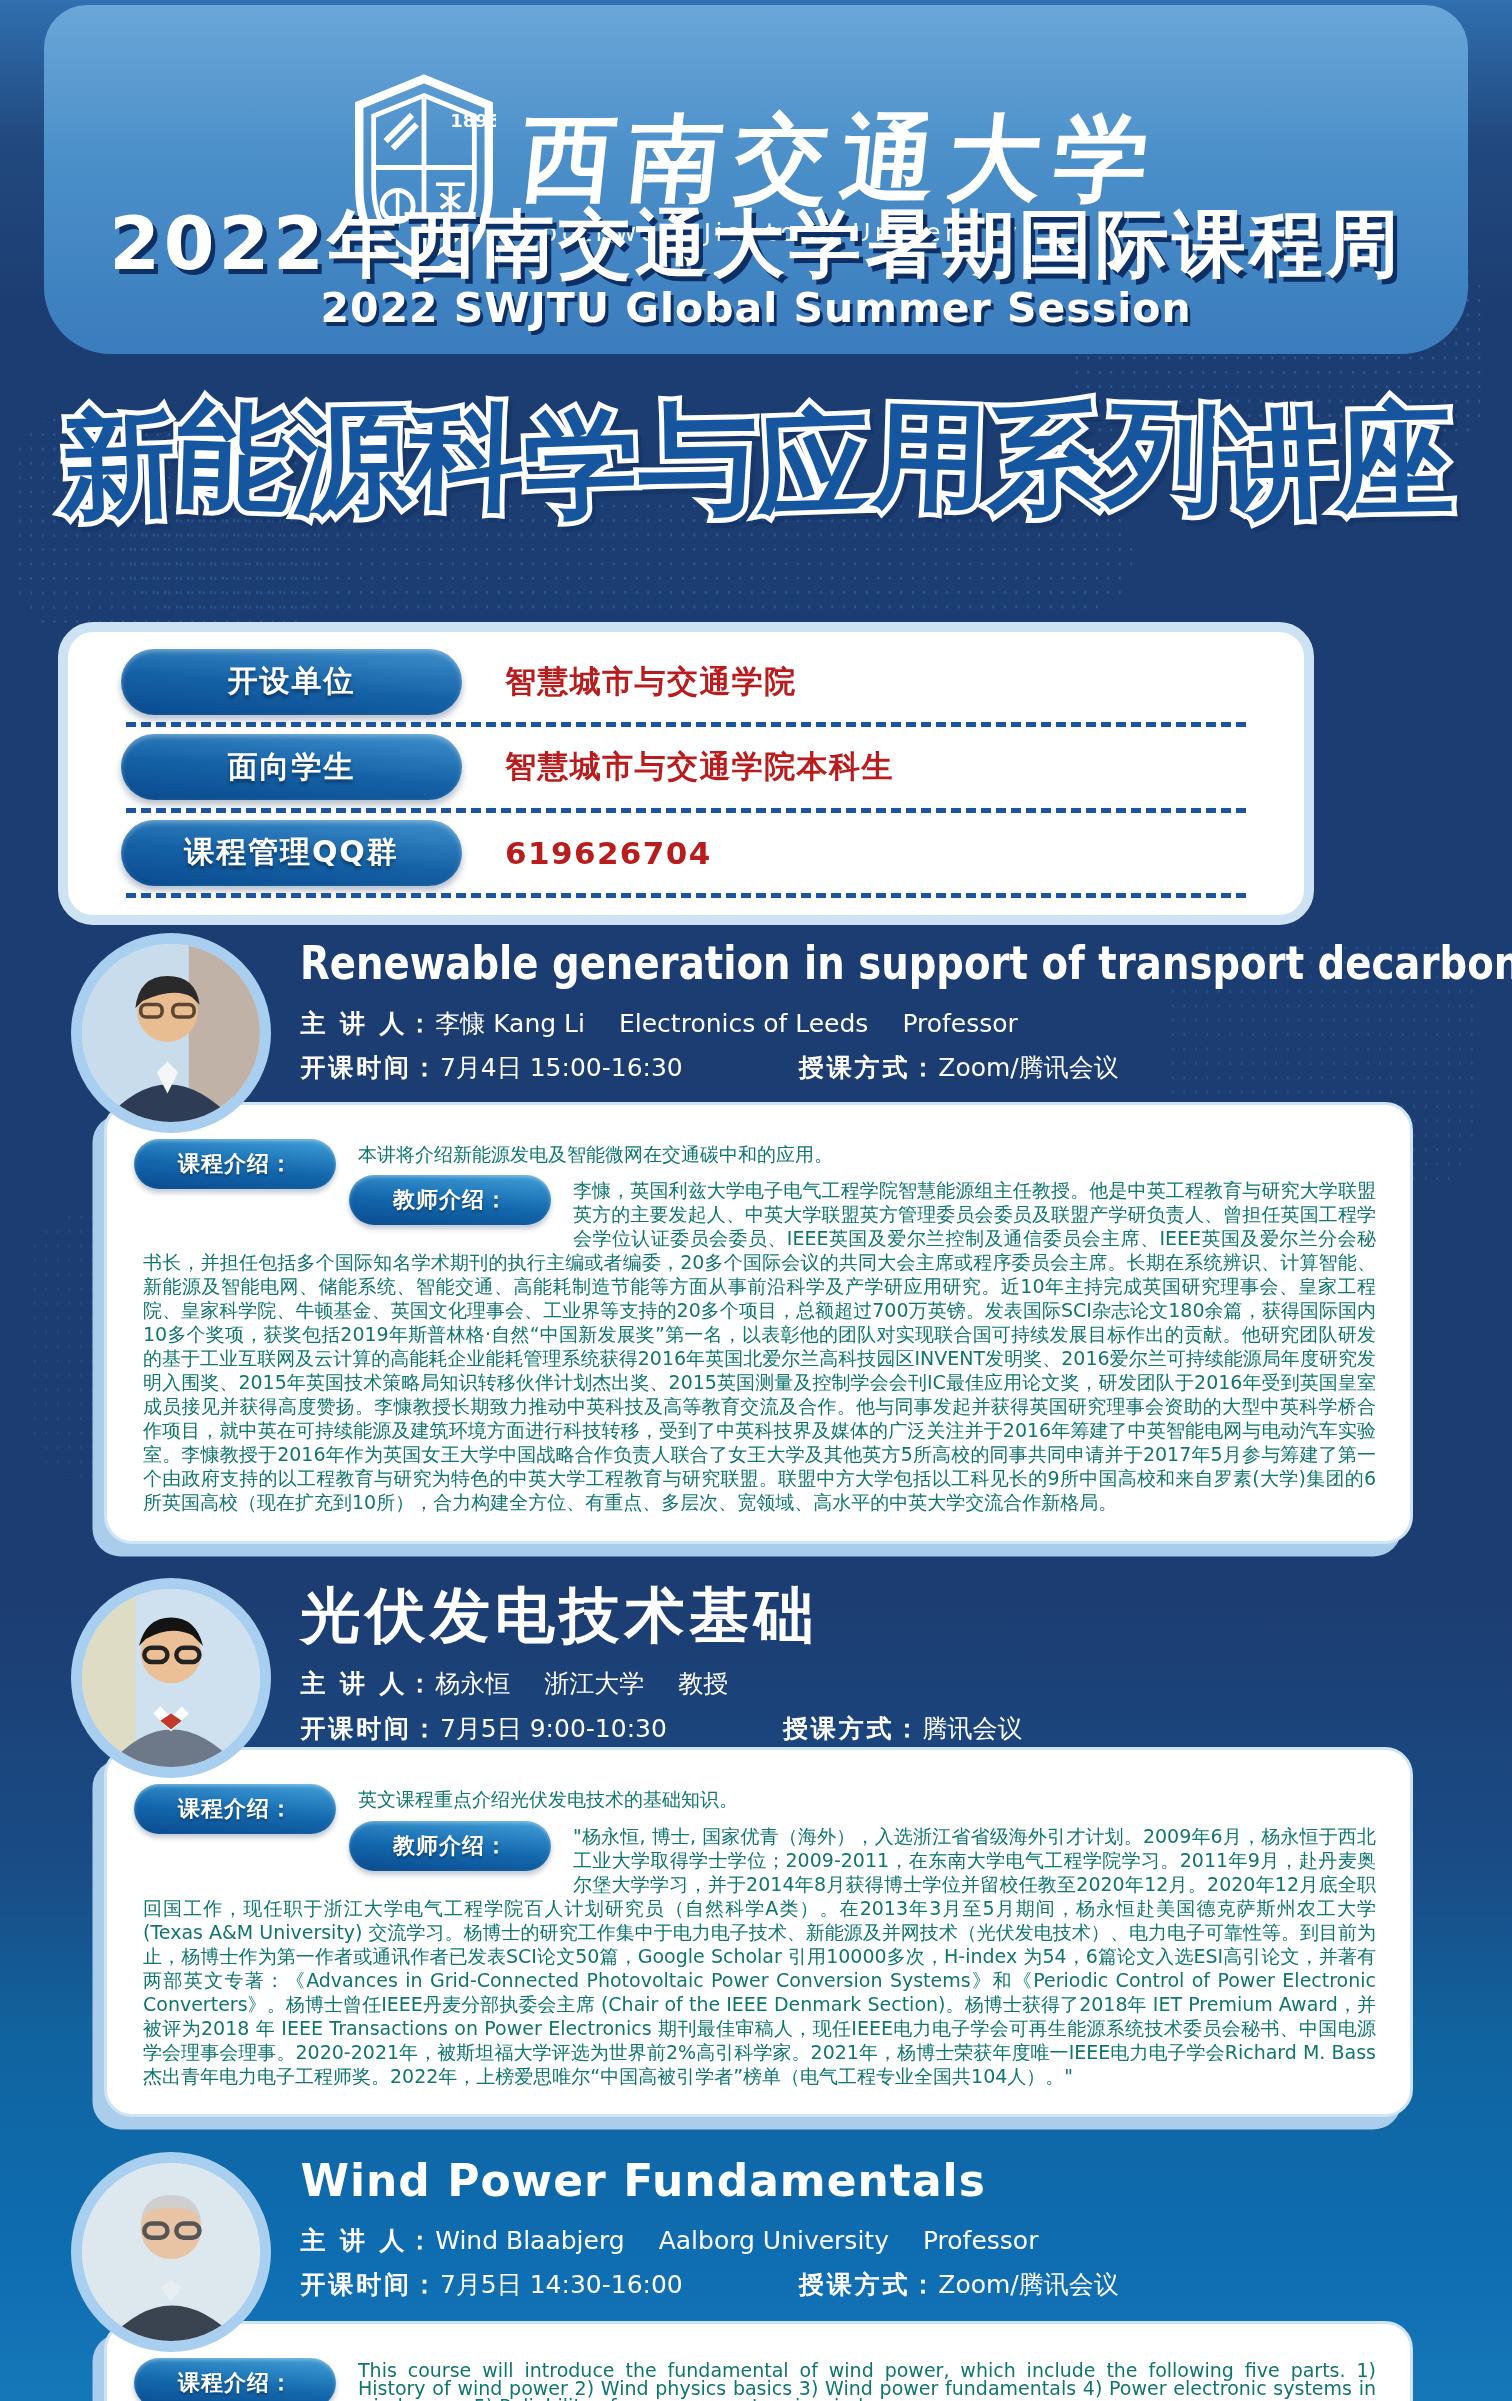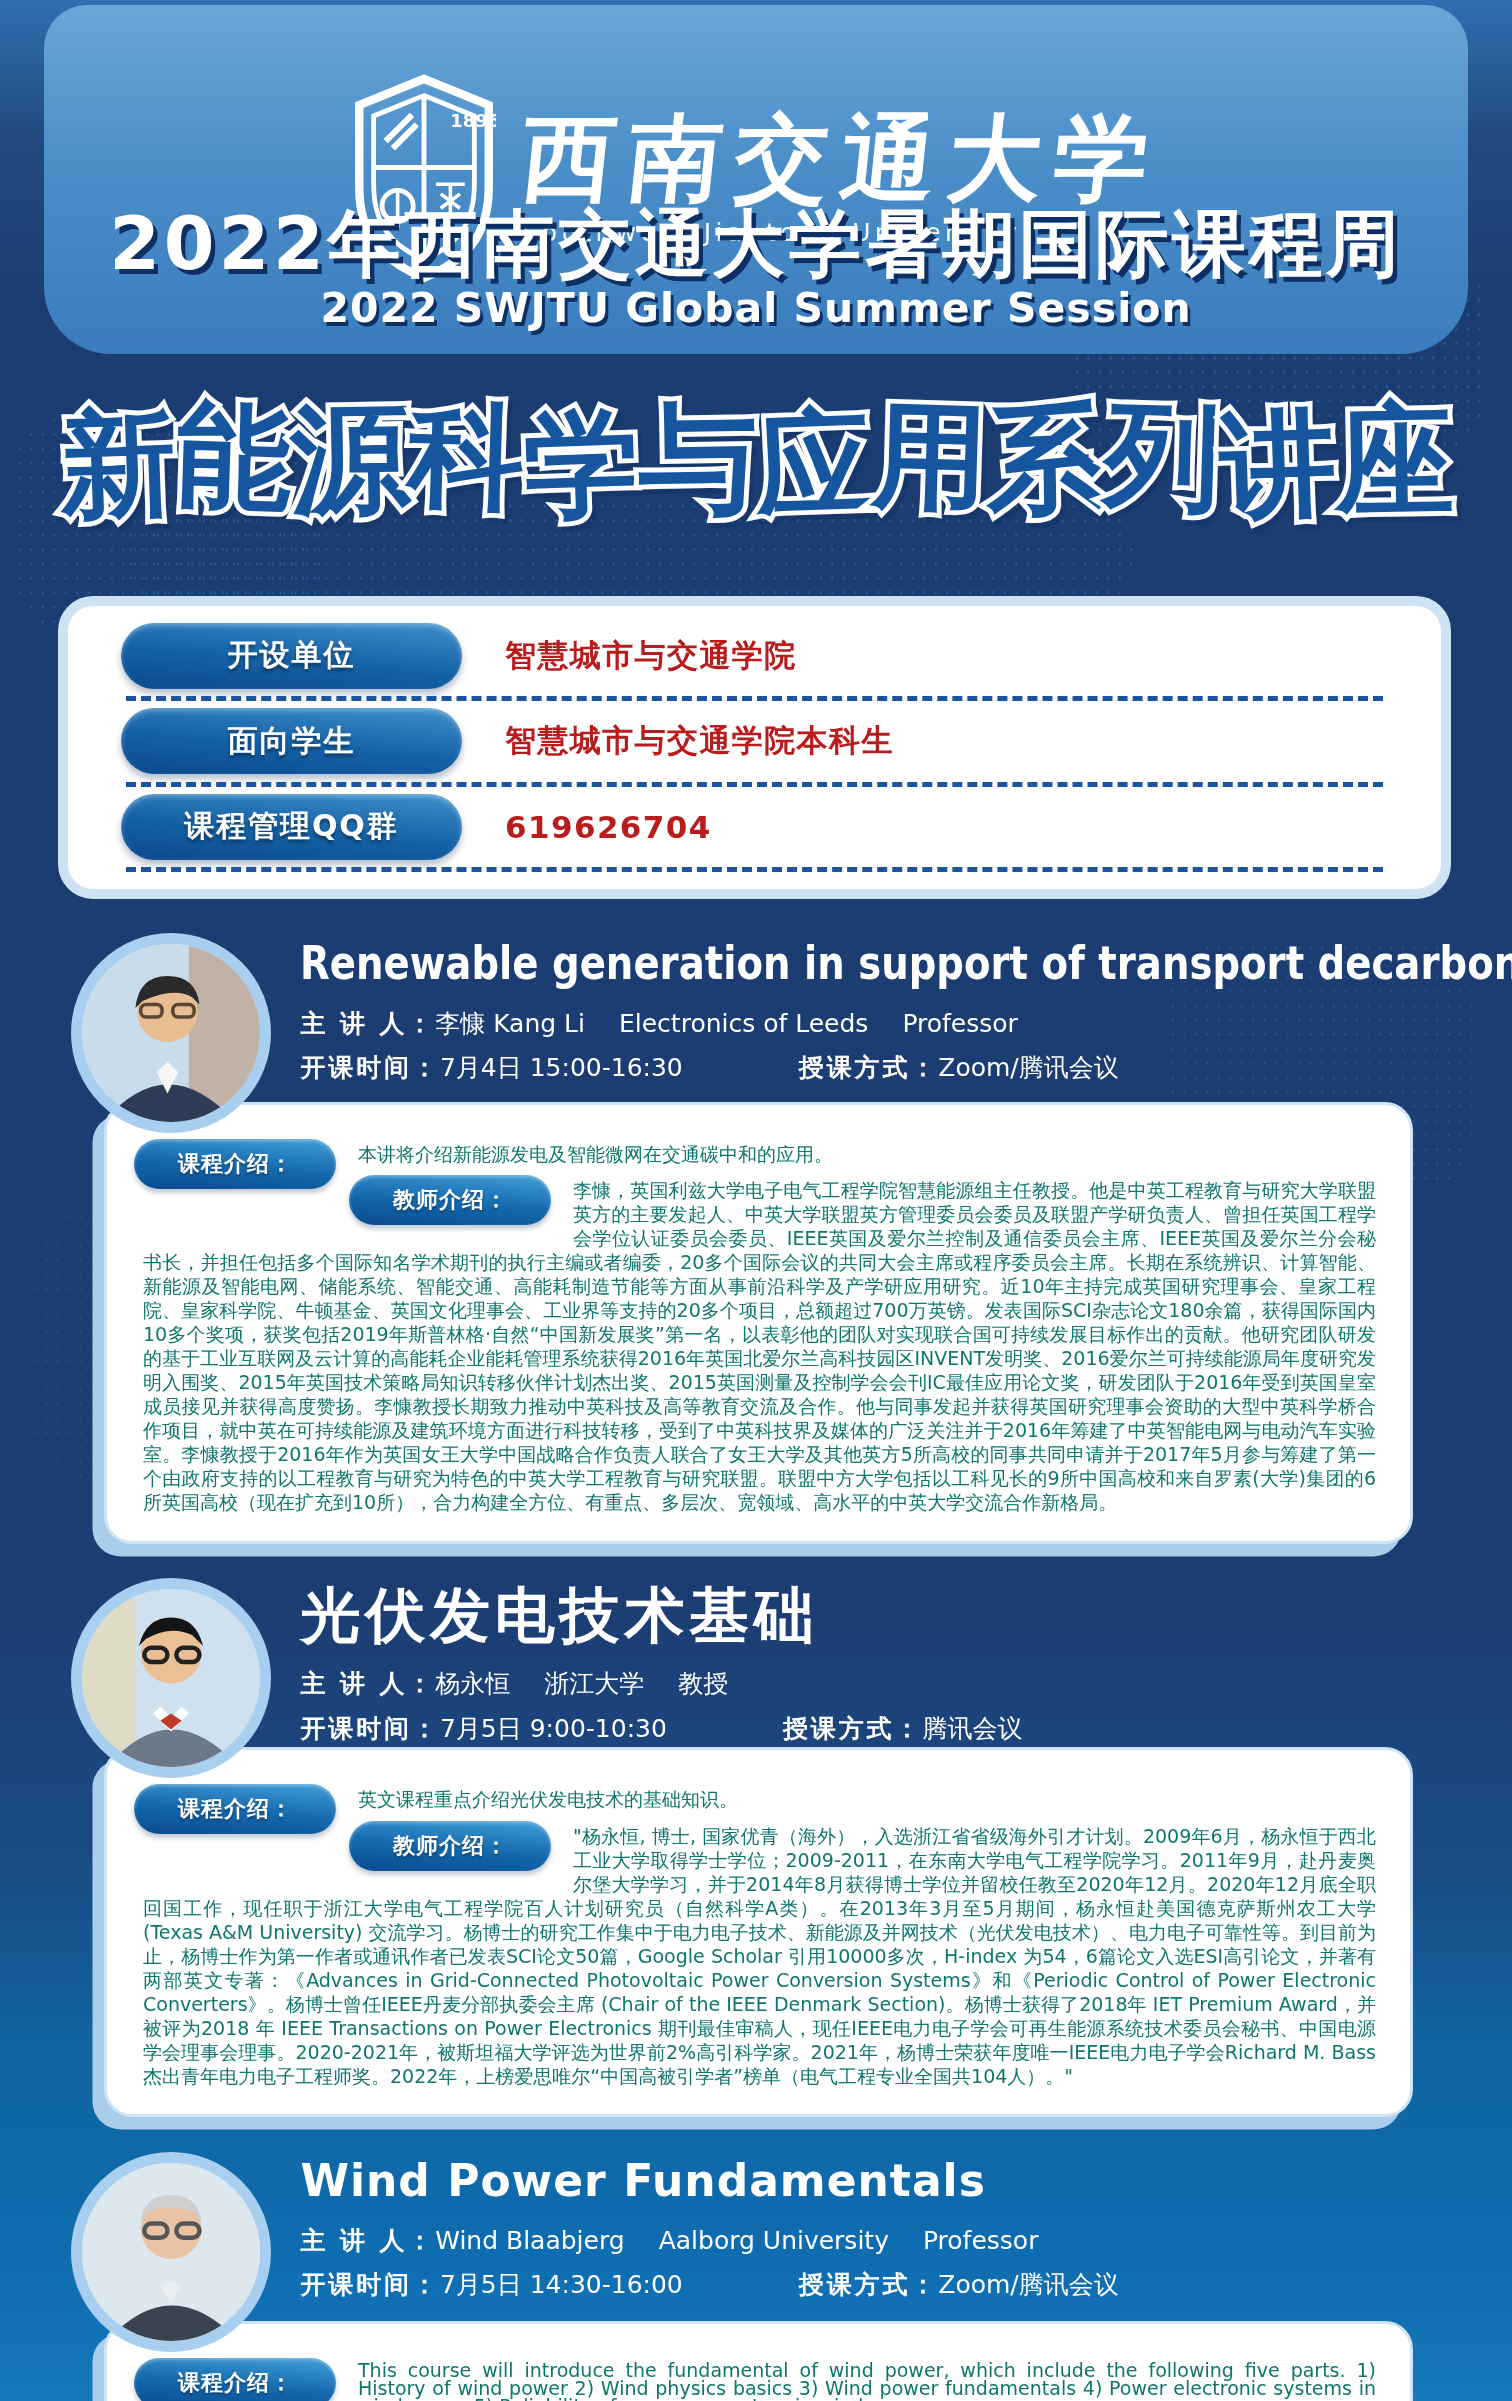--- a/index.html
+++ b/index.html
@@ -34,21 +34,21 @@
   .banner{position:absolute;z-index:4;left:0;right:0;top:384px;text-align:center;
     font-size:116px;font-weight:900;color:#15569f;letter-spacing:0;
     filter:drop-shadow(4.8px 5.8px 0 rgba(12,42,90,.30));}
   .banner span{display:inline-block;-webkit-text-stroke:9.6px #fff;paint-order:stroke fill;
     text-shadow:0 0 1.4px #fff;}
   .banner span:nth-child(odd){transform:rotate(-2deg) translateY(3.4px);}
   .banner span:nth-child(even){transform:rotate(1.8deg) translateY(-4.3px);}
   .banner span:nth-child(3n){transform:rotate(-1deg) scale(1.03) translateY(-1.4px);}
 
   
-  .info-panel{position:absolute;z-index:4;left:58px;width:1393px;top:596px;height:303px;
+  .info-panel{position:absolute;z-index:4;left:58px;width:1256px;top:622px;height:303px;
     box-sizing:border-box;background:#fff;border:10.6px solid #cde3f4;border-radius:35px;
     padding:13.4px 53px;display:flex;flex-direction:column;justify-content:space-around;}
   .info-row{display:flex;align-items:center;gap:43px;}
   .info-pill{flex:0 0 341px;height:66px;border-radius:34px;display:flex;align-items:center;justify-content:center;
     background:linear-gradient(185deg,#3f90cc 0%,#1561a6 55%,#0a4a8e 100%);
     box-shadow:inset 0 2.4px 4.8px rgba(255,255,255,.35),0 4.8px 7.7px rgba(8,40,80,.30);
     color:#fff;font-size:30px;font-weight:800;letter-spacing:1.9px;text-shadow:0 2.9px 3.4px rgba(0,0,0,.4);}
   .info-value{font-size:31px;font-weight:800;color:#b91c1c;letter-spacing:1.4px;}
   .info-divider{border-top:5.3px dashed #1b55a0;height:0;margin:0 4.8px;}
 

